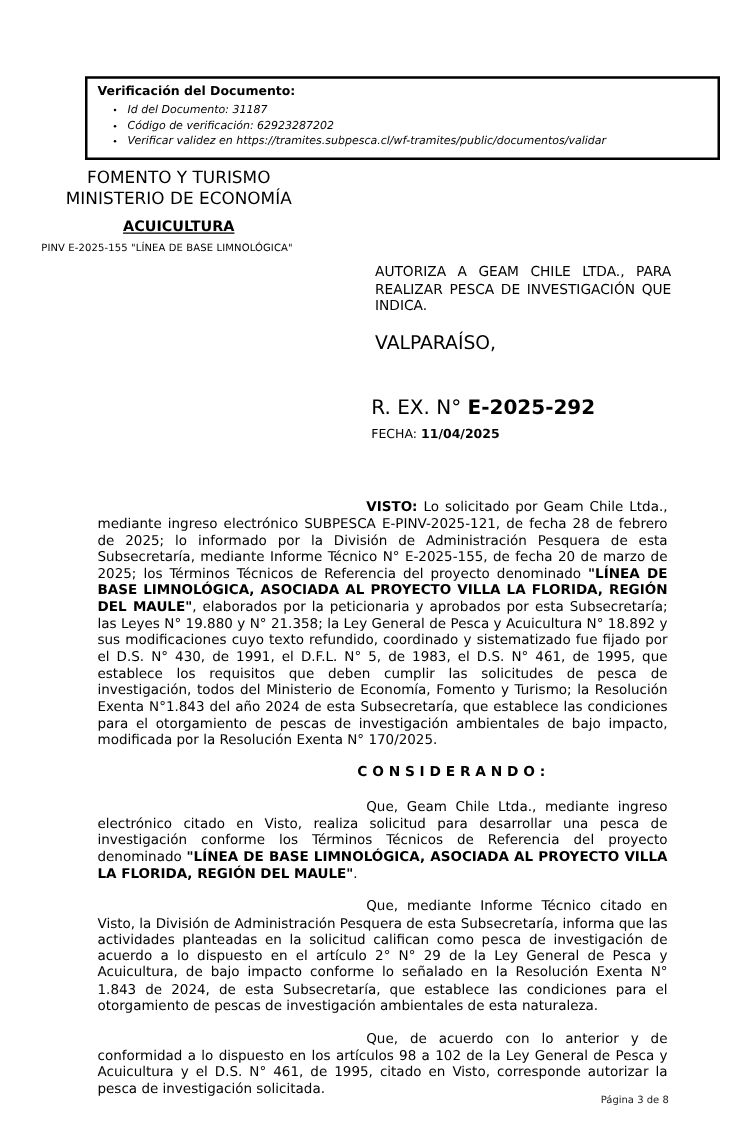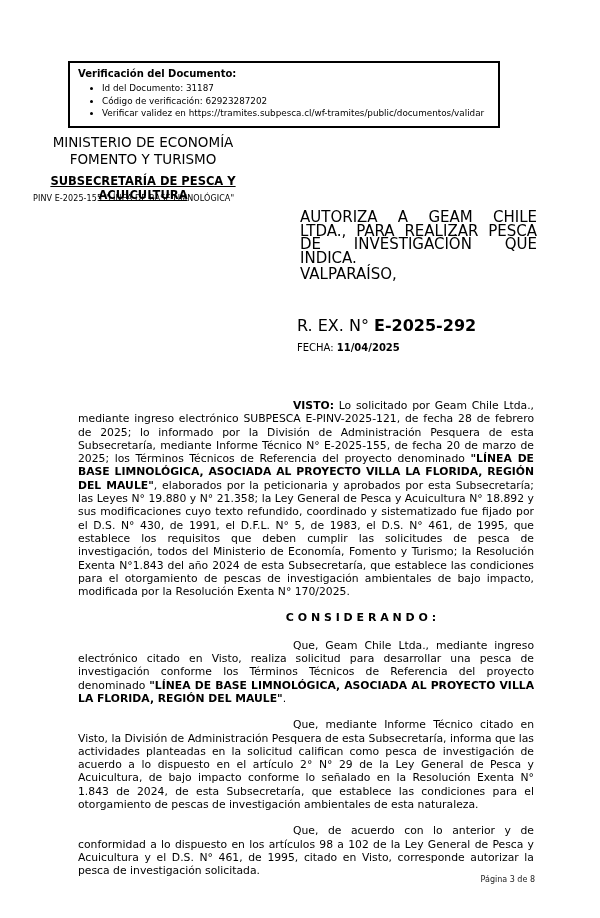--- a/index.html
+++ b/index.html
@@ -15,35 +15,36 @@
     font-family: "DejaVu Sans", "Liberation Sans", sans-serif;
     color: #000000;
     overflow: hidden;
   }
 
   
   .verify-box {
     position: absolute;
     left: 68px;
     top: 61px;
-    width: 432px;
+    width: 508px;
     box-sizing: border-box;
     border: 2px solid #000000;
     padding: 5px 6px 6px 8px;
     background: #ffffff;
   }
   .verify-title {
     font-size: 10px;
     font-weight: bold;
     line-height: 12px;
   }
   .verify-list {
     margin: 2px 0 0 0;
     padding-left: 24px;
     list-style-type: disc;
+    font-style: italic;
   }
   .verify-list li {
     font-size: 8.8px;
     line-height: 12.5px;
     white-space: nowrap;
   }
 
   
   .letterhead {
     position: absolute;
@@ -71,21 +72,21 @@
     letter-spacing: 0.1px;
     white-space: nowrap;
   }
 
   
   .subject {
     position: absolute;
     left: 300px;
     top: 211px;
     width: 237px;
-    font-size: 15px;
+    font-size: 11px;
     line-height: 13.5px;
     text-align: justify;
   }
   .city {
     position: absolute;
     left: 300px;
     top: 265px;
     font-size: 15px;
   }
   .res-number {
@@ -144,25 +145,24 @@
     <div class="verify-title">Verificación del Documento:</div>
     <ul class="verify-list">
       <li>Id del Documento: 31187</li>
       <li>Código de verificación: 62923287202</li>
       <li>Verificar validez en https://tramites.subpesca.cl/wf-tramites/public/documentos/validar</li>
     </ul>
   </div>
 
   <div class="letterhead">
     <div class="ministry">
+      <div>FOMENTO Y TURISMO</div>
       <div>MINISTERIO DE ECONOMÍA</div>
-      <div>FOMENTO Y TURISMO</div>
     </div>
     <div class="department">
-      <div>SUBSECRETARÍA DE PESCA Y</div>
       <div>ACUICULTURA</div>
     </div>
   </div>
 
   <div class="project-ref">PINV E-2025-155 "LÍNEA DE BASE LIMNOLÓGICA"</div>
 
   <div class="subject">AUTORIZA A GEAM CHILE LTDA., PARA REALIZAR PESCA DE INVESTIGACIÓN QUE INDICA.</div>
 
   <div class="city">VALPARAÍSO,</div>
 

